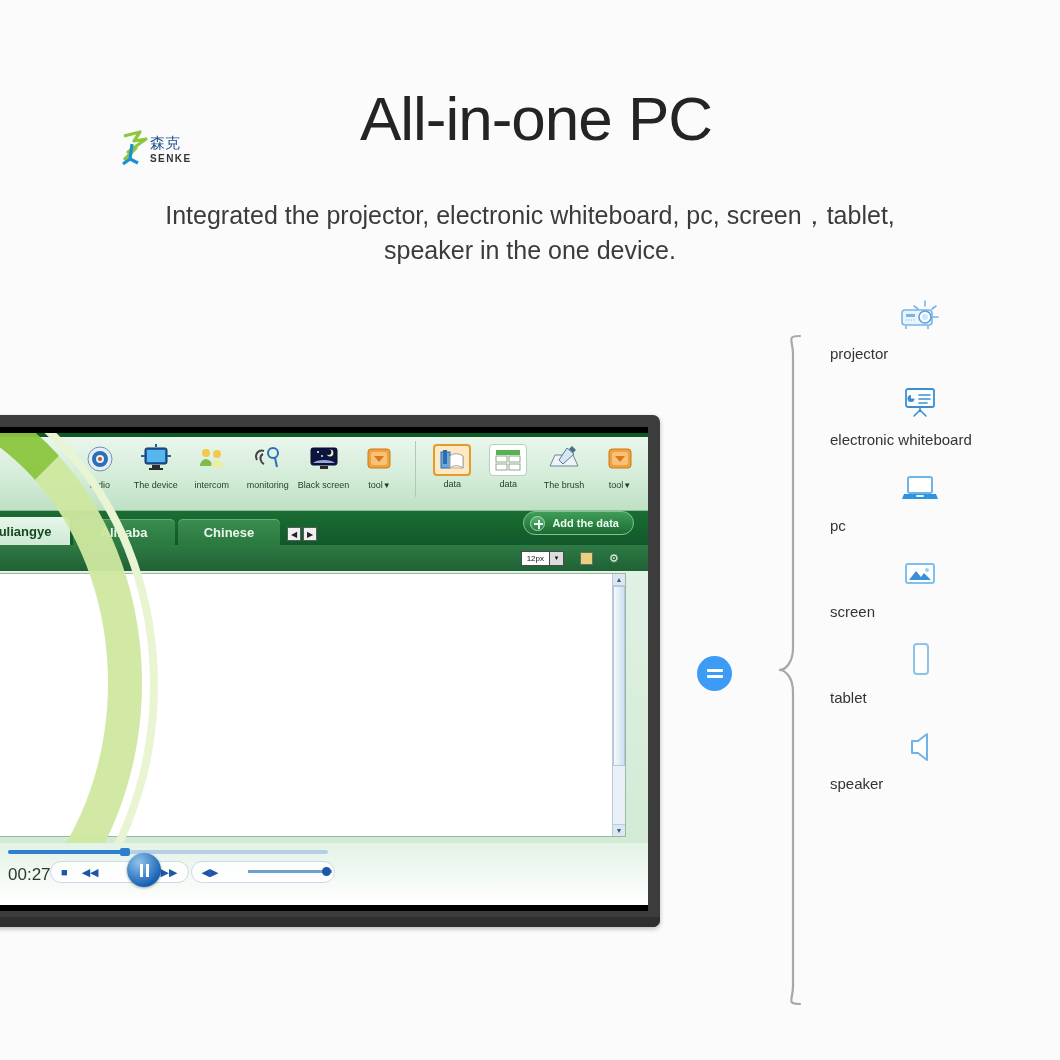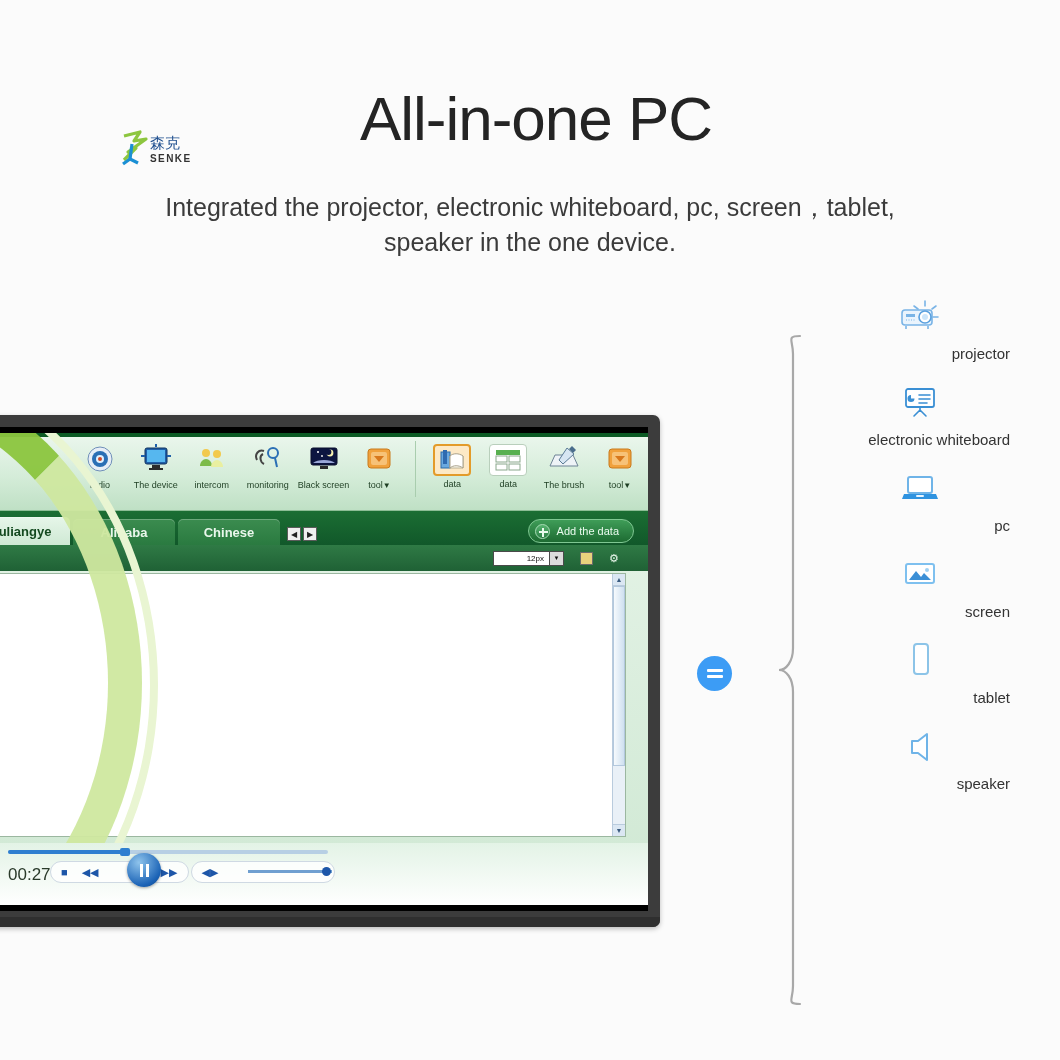--- a/index.html
+++ b/index.html
@@ -18,21 +18,21 @@
 
   .page-title {
     position:absolute; left:0; top:88px; width:1060px;
     text-align:center;
     font-size:62px; font-weight:400; letter-spacing:-1px;
     color:#242424;
     line-height:1;
     padding-left:12px;
   }
   .page-subtitle {
-    position:absolute; left:130px; top:190px; width:800px;
+    position:absolute; left:130px; top:198px; width:800px;
     text-align:center;
     font-size:25px; font-weight:400;
     color:#3b3b3b;
     line-height:1.38;
   }
 
   
   .device-wrap {
     position:absolute; left:-90px; top:415px;
     width:750px; height:512px;
@@ -96,26 +96,26 @@
   .tab.active{
     background:linear-gradient(#e6f6e9,#cfe9d4);
     color:#14491f;height:28px;
   }
   .tab-nav{display:flex;gap:2px;margin-left:4px;margin-bottom:4px;}
   .tab-nav span{
     width:14px;height:14px;background:#f0f0f0;border:1px solid #5b5b5b;
     font-size:8px;display:flex;align-items:center;justify-content:center;color:#222;
   }
   .add-data{
-    position:absolute;right:14px;top:8px;
+    position:absolute;right:14px;top:0;
     height:24px;padding:0 14px 0 6px;
     background:linear-gradient(#3f9d58,#1d6b32);
     border:1px solid #7fc792;border-radius:13px;
     display:flex;align-items:center;gap:7px;
-    font-size:11px;font-weight:400;color:#eafbee;
+    font-size:11px;font-weight:700;color:#eafbee;
   }
   .plus-circ{
     width:15px;height:15px;border-radius:50%;
     background:linear-gradient(#57b470,#2b7f45);
     border:1px solid #a7dcb5;
     position:relative;
   }
   .plus-circ:before,.plus-circ:after{
     content:"";position:absolute;background:#eafbee;
   }
@@ -125,21 +125,21 @@
   
   .fmtbar{
     position:absolute;left:0;top:112px;right:0;height:26px;
     background:linear-gradient(#2f7a45,#1f6135);
     display:flex;align-items:center;justify-content:flex-end;
     padding-right:24px;gap:16px;
   }
   .size-sel{
     display:flex;align-items:center;
     height:15px;background:#fff;border:1px solid #4a4a4a;
-    font-size:8px;color:#111;padding-left:28px;
+    font-size:8px;color:#111;
   }
   .size-sel .v{padding:0 5px;}
   .size-sel .d{width:14px;height:13px;background:#dcdcdc;border-left:1px solid #4a4a4a;
     display:flex;align-items:center;justify-content:center;font-size:6px;}
   .mini-ico{width:13px;height:13px;border:1px solid #6b6b6b;background:#e9d27d;}
   .mini-ico2{width:15px;height:14px;color:#eaf7ec;font-size:11px;line-height:14px;}
 
   
   .doc{
     position:absolute;left:26px;top:140px;right:22px;bottom:68px;
@@ -204,21 +204,21 @@
   .equal-badge{
     position:absolute;left:697px;top:656px;width:35px;height:35px;border-radius:50%;
     background:#3c9cf5;display:flex;align-items:center;justify-content:center;
   }
   .equal-badge i{display:block;width:16px;height:3px;background:#fff;border-radius:1px;margin:1.7px 0;}
 
   .brace{position:absolute;left:760px;top:330px;width:46px;height:680px;}
 
   .feature-col{position:absolute;left:830px;top:295px;width:180px;}
   .feature{
-    width:180px;text-align:right;margin-bottom:18px;
+    width:180px;text-align:left;margin-bottom:18px;
   }
   .feature .ic{height:44px;display:flex;align-items:center;justify-content:center;margin-bottom:6px;}
   .feature .lb{font-size:15px;color:#333;line-height:1.2;}
 </style>
 </head>
 <body>
 
 <div class="logo">
   <svg width="84" height="48" viewBox="0 0 84 48">
     <path d="M6 10 L22 6 L16 15 L28 13 L10 26 L18 22 L6 34" fill="none" stroke="#8dc63f" stroke-width="3.2" stroke-linejoin="round"></path>

